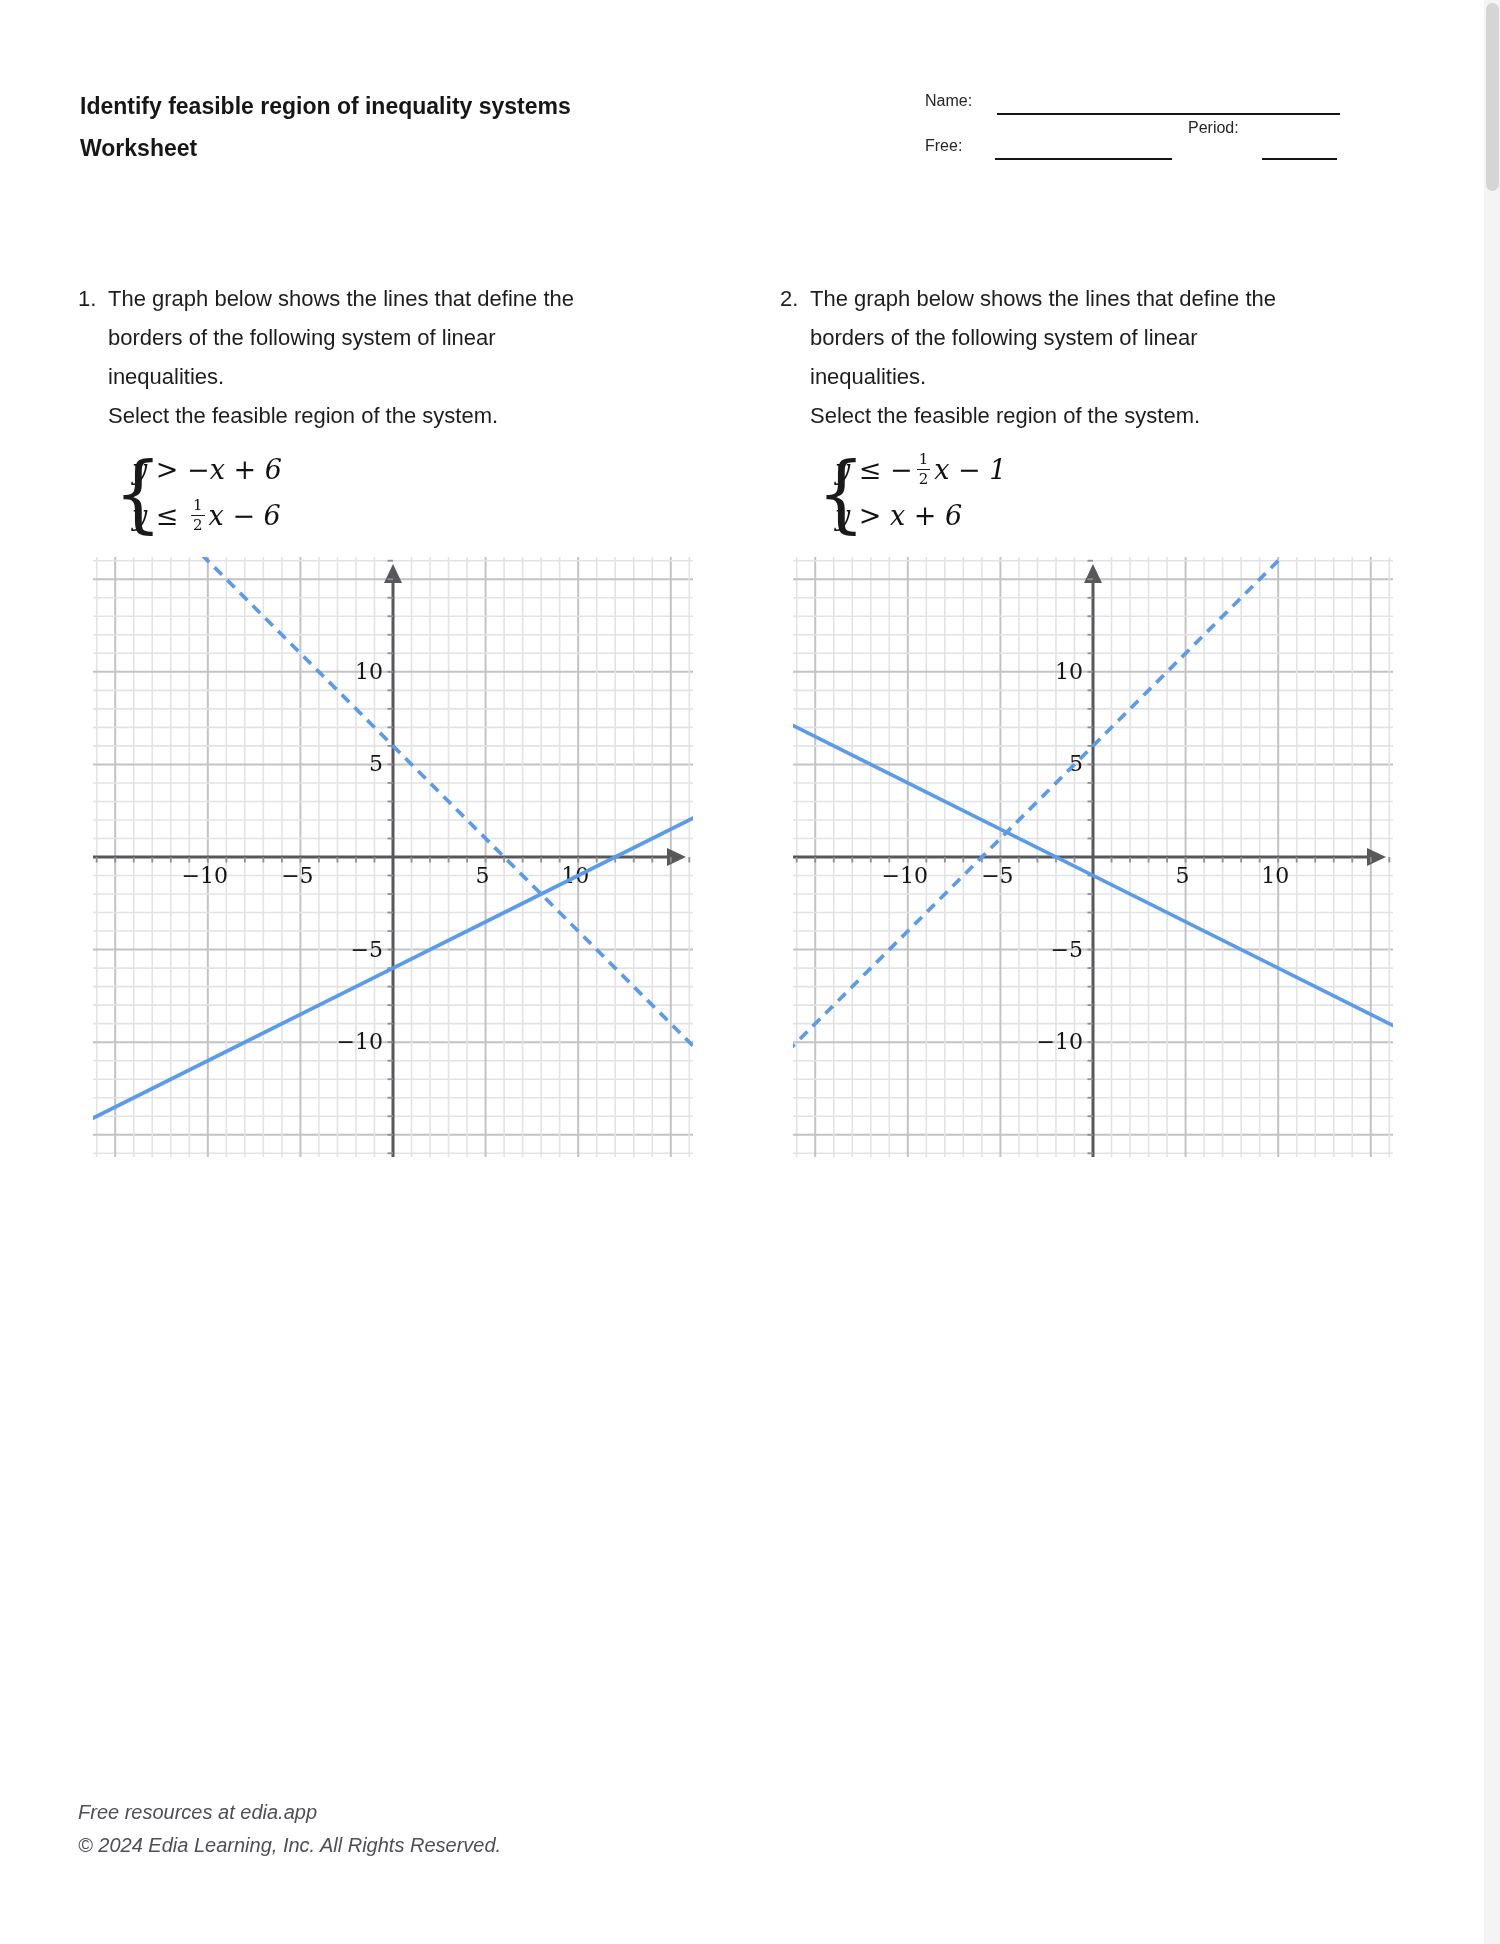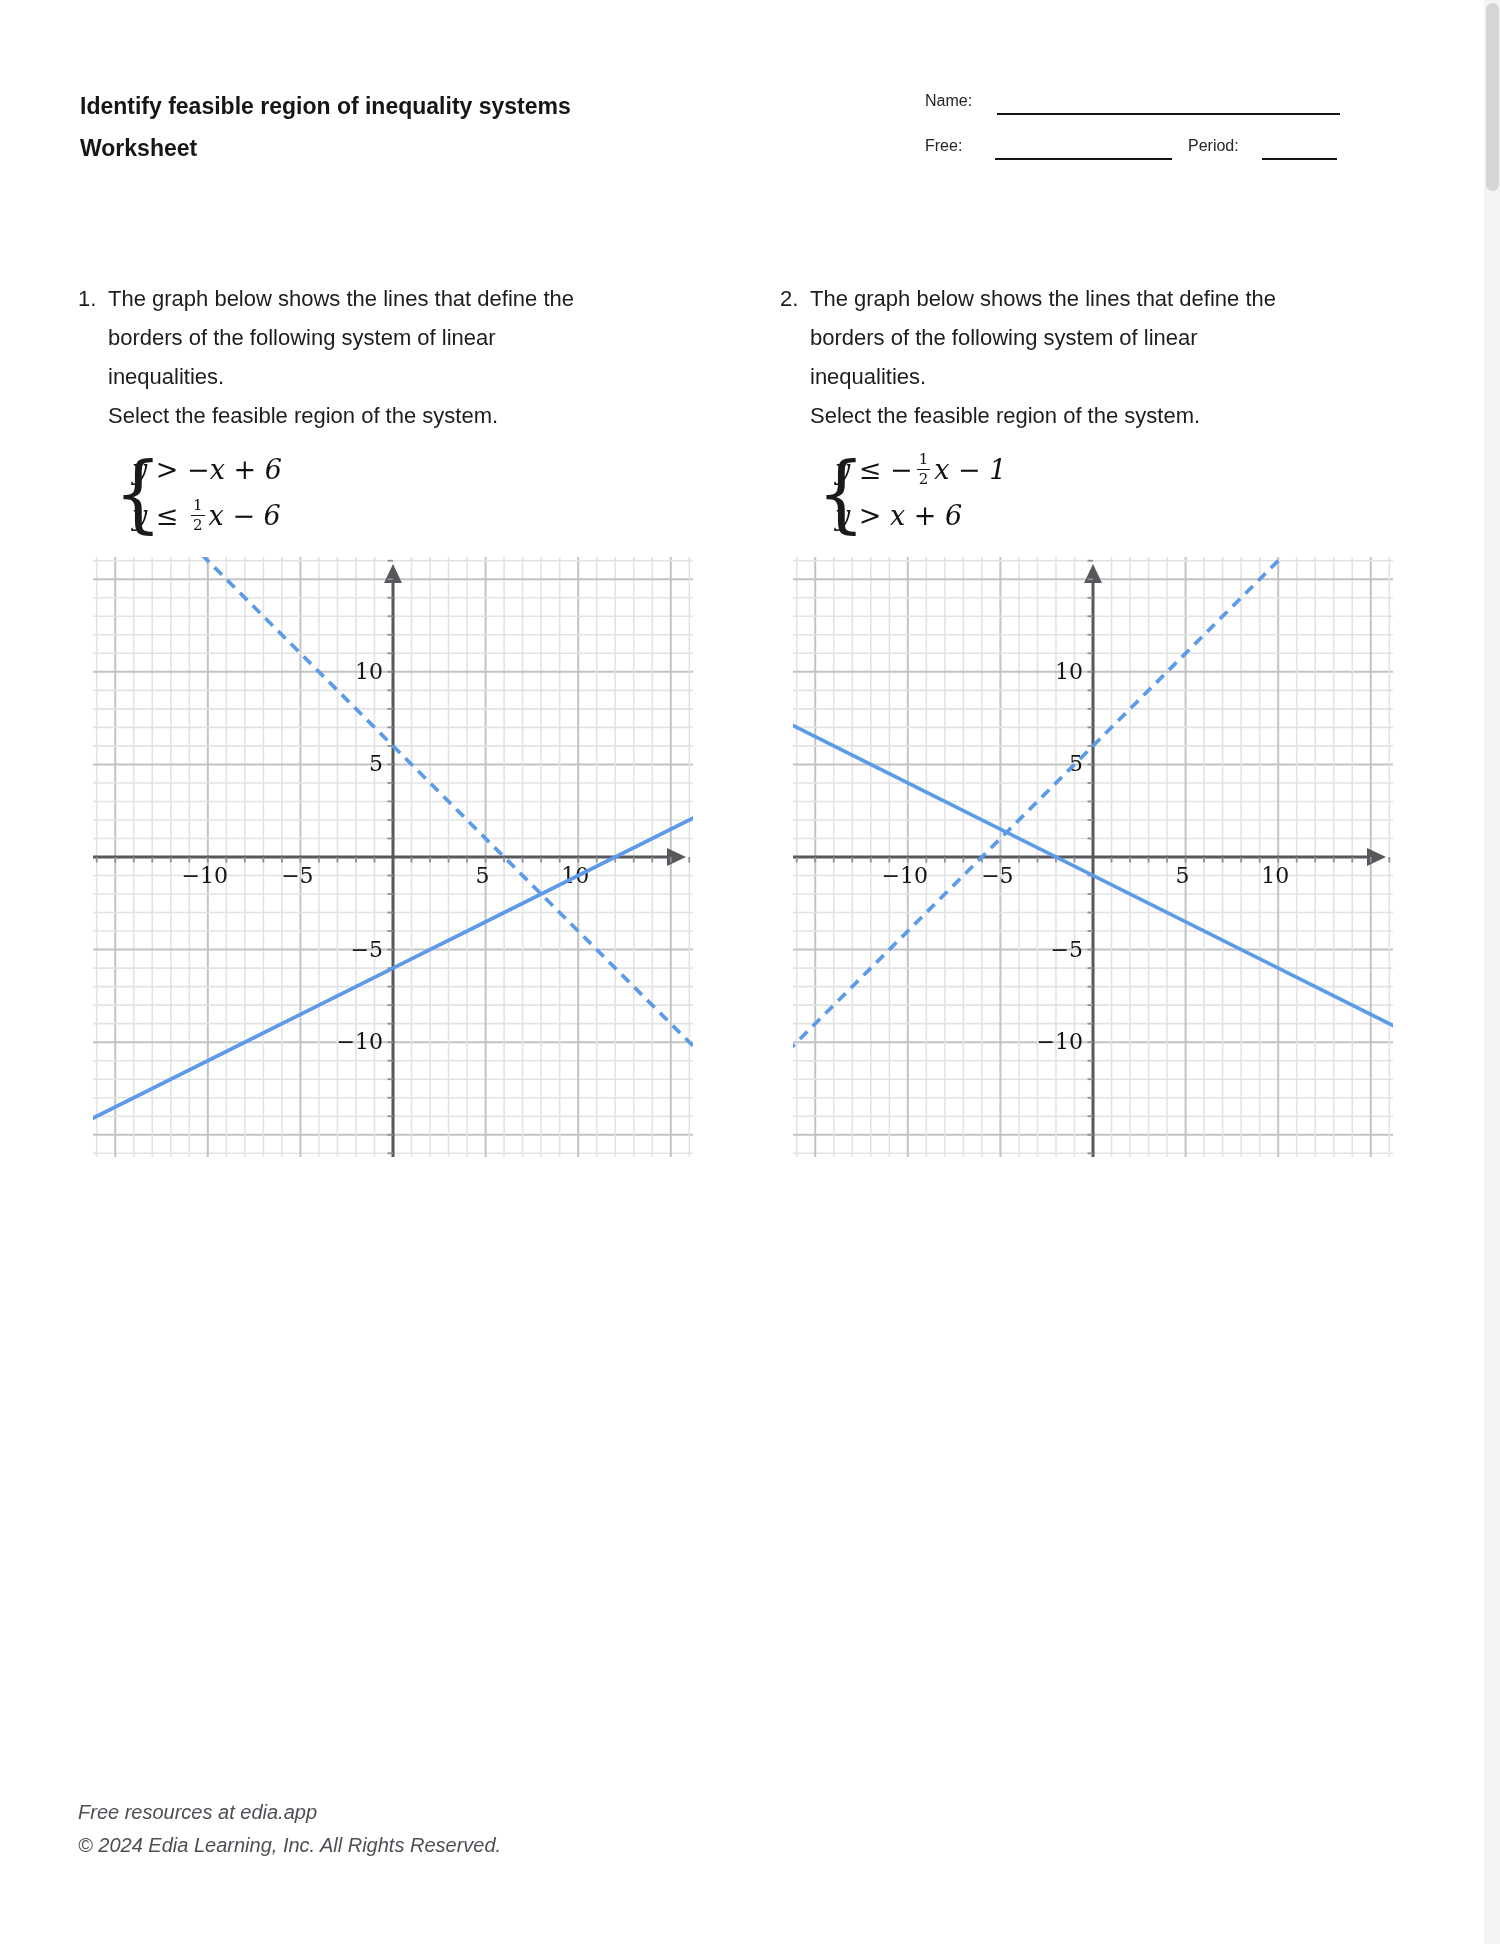--- a/index.html
+++ b/index.html
@@ -11,21 +11,21 @@
   .title-block{position:absolute;left:78px;top:84px;width:560px;}
   .title-block h1,.title-block h2{
     margin:2px;font-size:23px;line-height:40px;font-weight:700;color:#161616;
   }
   .field-label{position:absolute;font-size:16px;color:#252528;}
   .blank-line{position:absolute;height:21px;border-bottom:2px solid #141414;}
   .name-label{left:925px;top:92px;}
   .name-line{left:997px;top:92px;width:343px;}
   .date-label{left:925px;top:137px;}
   .date-line{left:995px;top:137px;width:177px;}
-  .period-label{left:1188px;top:137px;}
+  .period-label{left:1188px;top:119px;}
   .period-line{left:1262px;top:137px;width:75px;}
   
   .problem{position:absolute;top:279px;width:500px;}
   .problem.p1{left:78px;}
   .problem.p2{left:780px;}
   .pnum{position:absolute;left:0;top:0;font-size:22px;line-height:39px;}
   .ptext{margin-left:30px;font-size:22px;line-height:39px;color:#1d1d1f;}
   
   .system{position:absolute;top:446px;}
   .system.s1{left:114px;}

